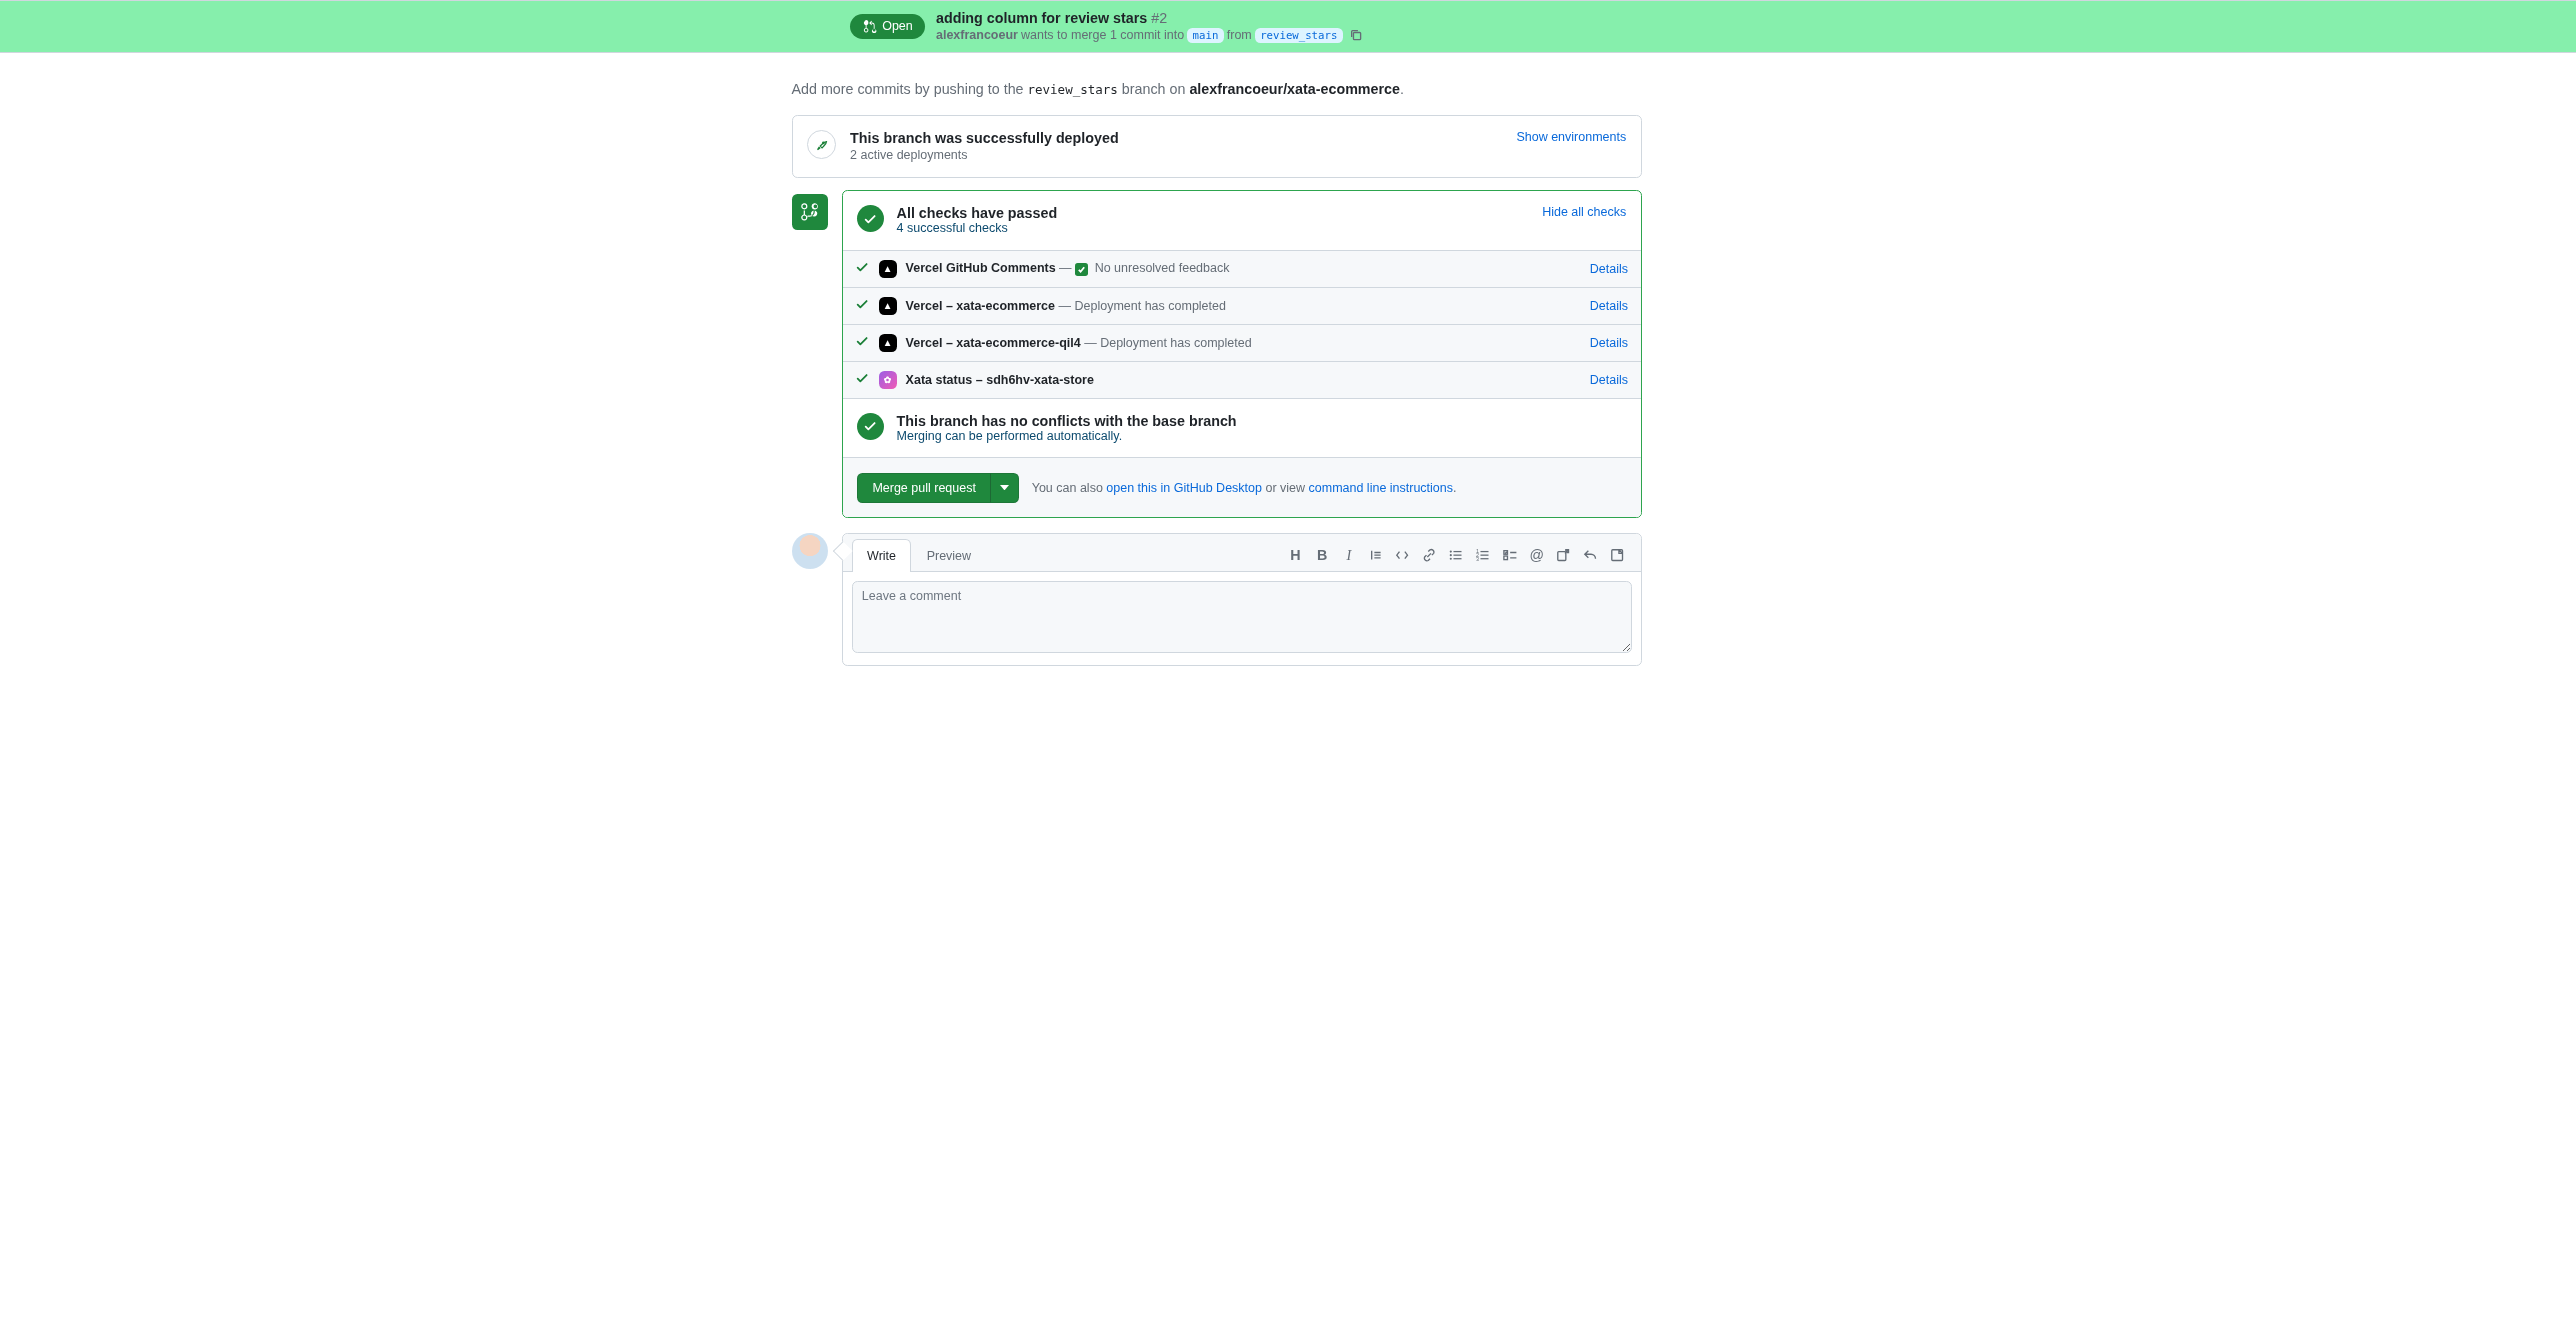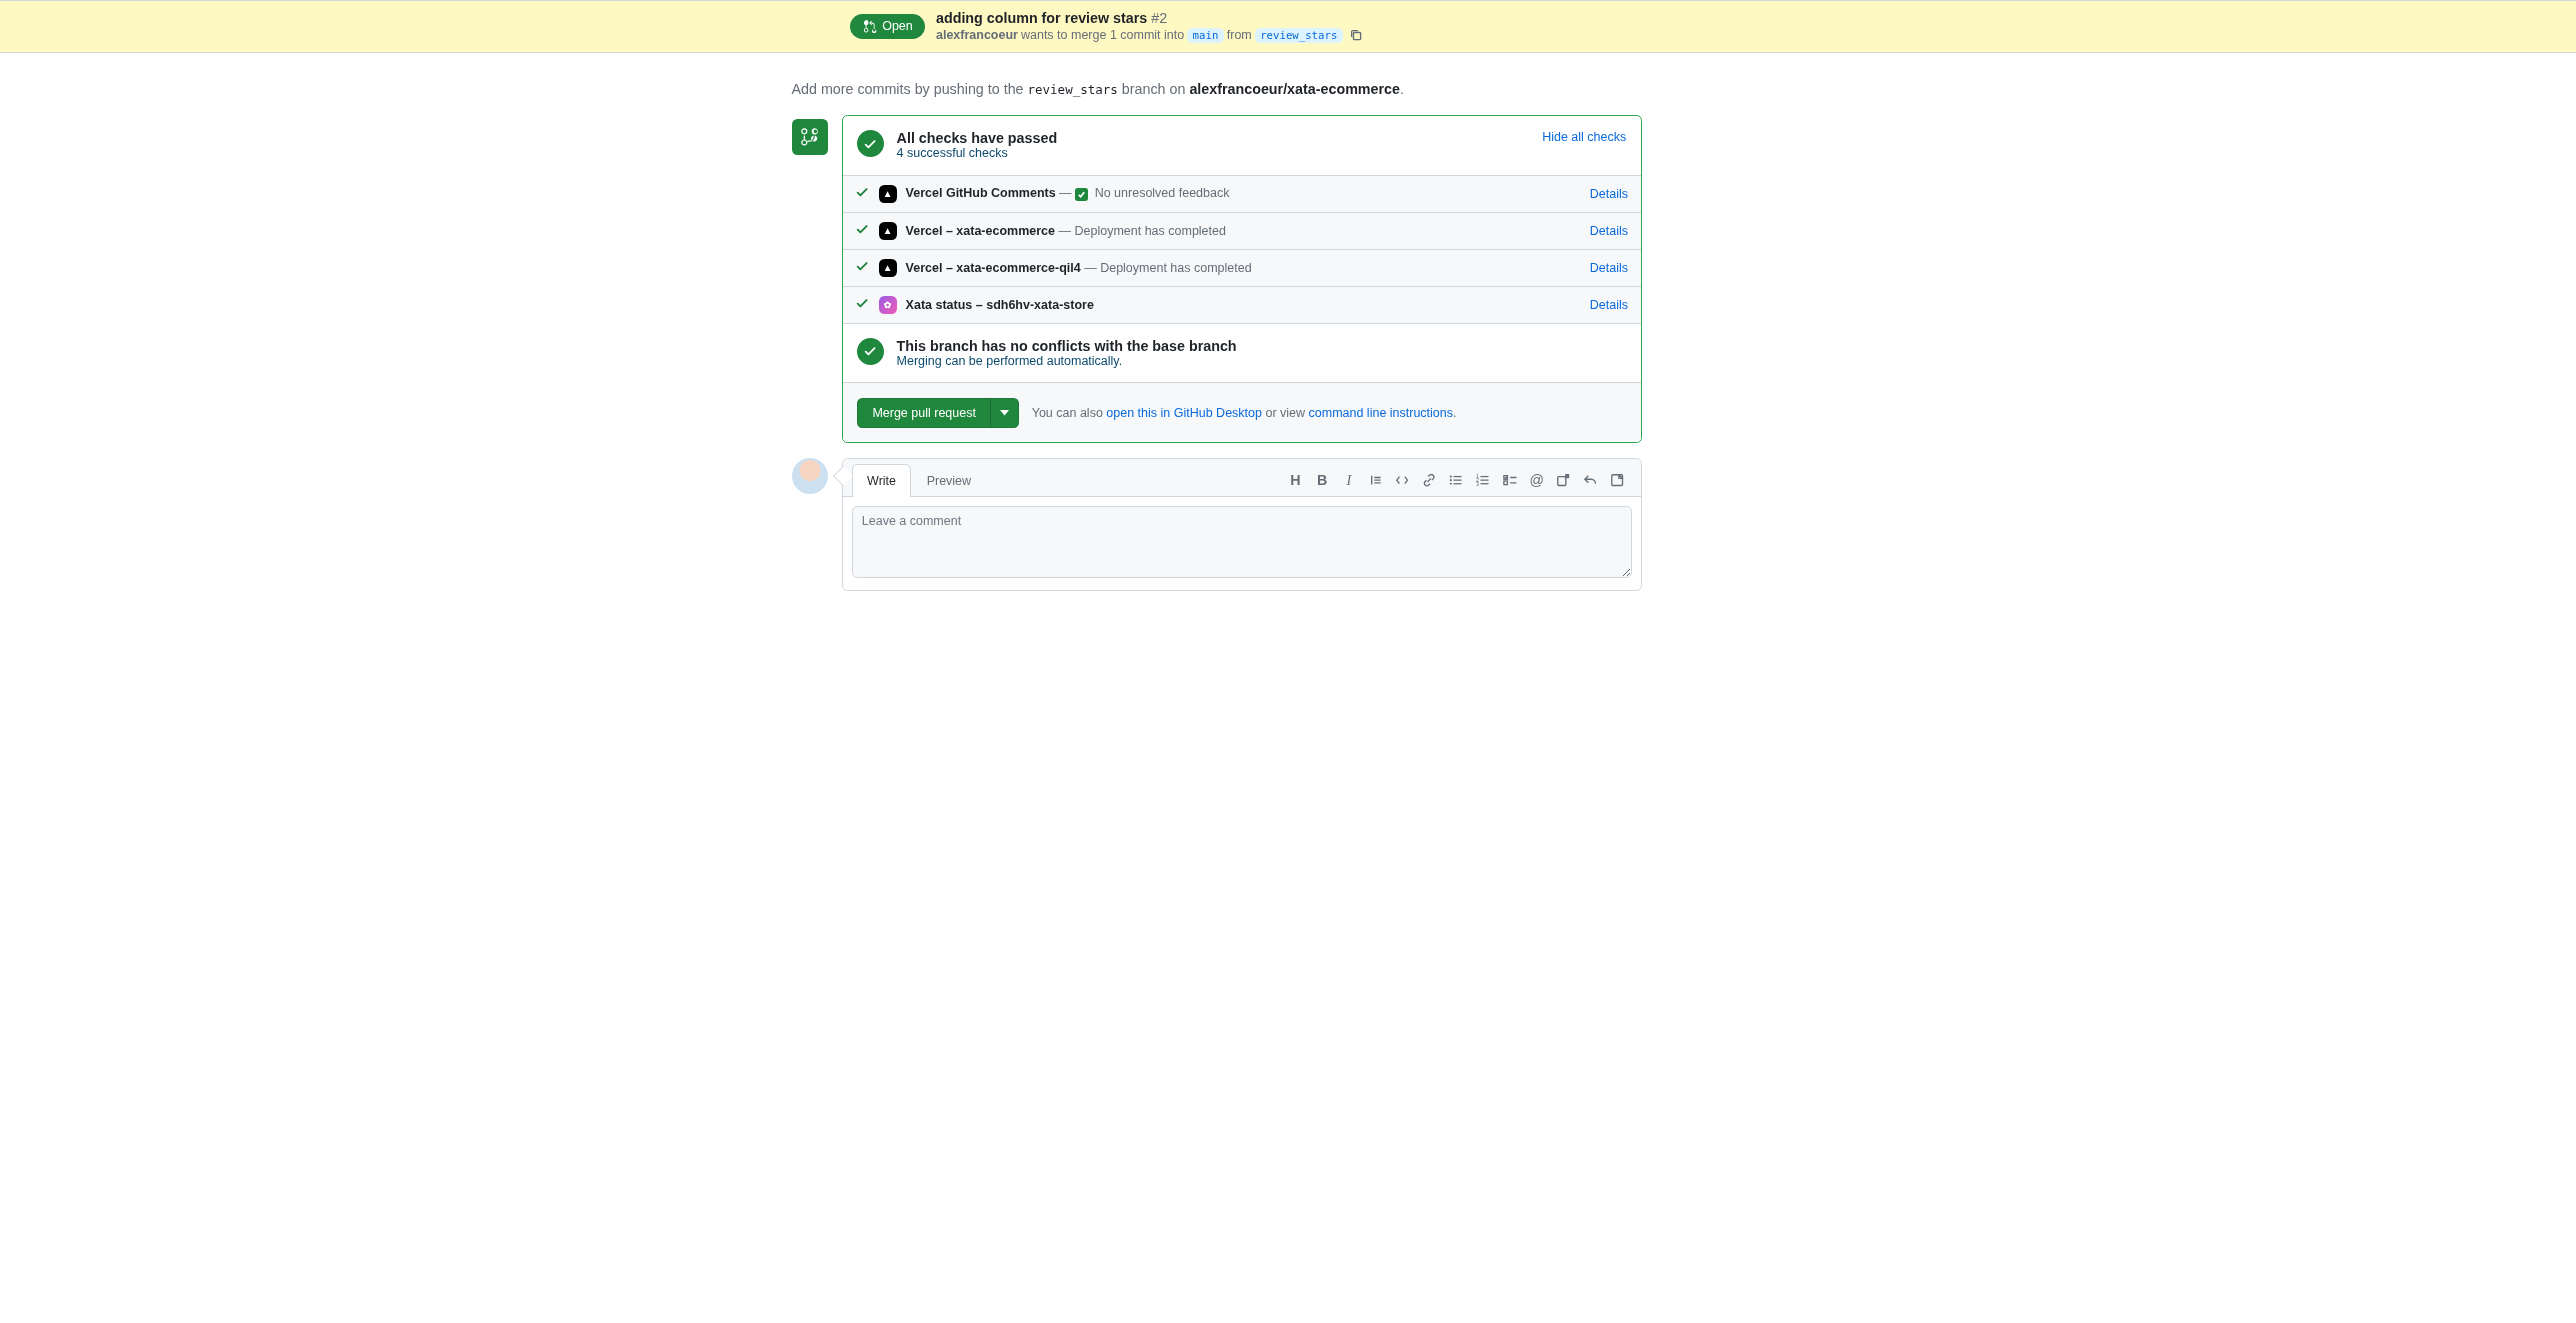--- a/index.html
+++ b/index.html
@@ -2,21 +2,21 @@
 <html style="font-size:14.3px"><head>
 <meta charset="utf-8">
 <style>
   * { box-sizing: border-box; margin: 0; padding: 0; }
   body {
     font-family: -apple-system, BlinkMacSystemFont, "Segoe UI", Helvetica, Arial, sans-serif;
     font-size: 12.5px; color: #1f2328; background: #fff;
   }
   .top-sticky {
     border-top: 0.9px solid #d0d7de; border-bottom: 0.9px solid #d0d7de;
-    padding: 9px 1px; background: #fef9c3;
+    padding: 9px 1px; background: #86efac;
   }
   .top-inner { max-width: 1088px; margin: 0 auto; display: flex; align-items: center; padding-left: 106px; }
   .state-badge {
     display: inline-flex; align-items: center; gap: 5.4px;
     background: #1f883d; color: #fff; font-weight: 500;
     padding: 5.4px 12.5px; border-radius: 894px; font-size: 12.5px;
     margin-right: 10.7px;
   }
   .pr-title-line { font-size: 14.3px; font-weight: 600; color: #1f2328; }
   .pr-number { color: #656d76; font-weight: 400; }
@@ -178,20 +178,33 @@
 <div class="outer-wrap">
   <div class="main-col">
 
     <div class="push-help">
       <span>Add more commits by pushing to the </span>
       <span class="mono">review_stars</span>
       <span> branch on </span>
       <strong>alexfrancoeur/xata-ecommerce</strong><span>.</span>
     </div>
 
+    <div class="box deploy-box">
+      <div class="rocket-circle">
+        <svg width="14.3" height="14.3" viewBox="0 0 16 16" fill="none" stroke="#1a7f37" stroke-width="1.4">
+            <path d="M6 10l-2 3 3-2M9 7c2-2 4-3 5-3 0 1-1 3-3 5l-2 2-2-2 2-2z"></path>
+            <circle cx="10.5" cy="5.5" r="0.8" fill="#1a7f37"></circle>
+          </svg>
+      </div>
+      <div class="deploy-text">
+        <h3>This branch was successfully deployed</h3>
+        <div class="sub">2 active deployments</div>
+      </div>
+      <div class="link-side">Show environments</div>
+    </div>
 
     <div class="merge-row">
       <div class="merge-icon-side">
         <svg width="19.7" height="19.7" viewBox="0 0 16 16" fill="#fff">
             <path d="M5 3.5a1.5 1.5 0 1 1-3 0 1.5 1.5 0 0 1 3 0ZM3.5 6A2.5 2.5 0 1 0 3 1.05 2.5 2.5 0 0 0 3.5 6ZM4 6.9v3.2a2.5 2.5 0 1 1-1 0V6.9a2.5 2.5 0 0 0 1 0ZM3.5 14a1.5 1.5 0 1 0 0-3 1.5 1.5 0 0 0 0 3ZM12.5 6a2.5 2.5 0 1 0-1-4.95A2.5 2.5 0 0 0 12.5 6ZM12 6.9V8a4 4 0 0 1-4 4H6.5a.5.5 0 0 1 0-1H8a3 3 0 0 0 3-3V6.9a2.5 2.5 0 1 0 1 0ZM12.5 5a1.5 1.5 0 1 1 0-3 1.5 1.5 0 0 1 0 3Z"></path>
           </svg>
       </div>
 
       <div class="merge-box">
 

